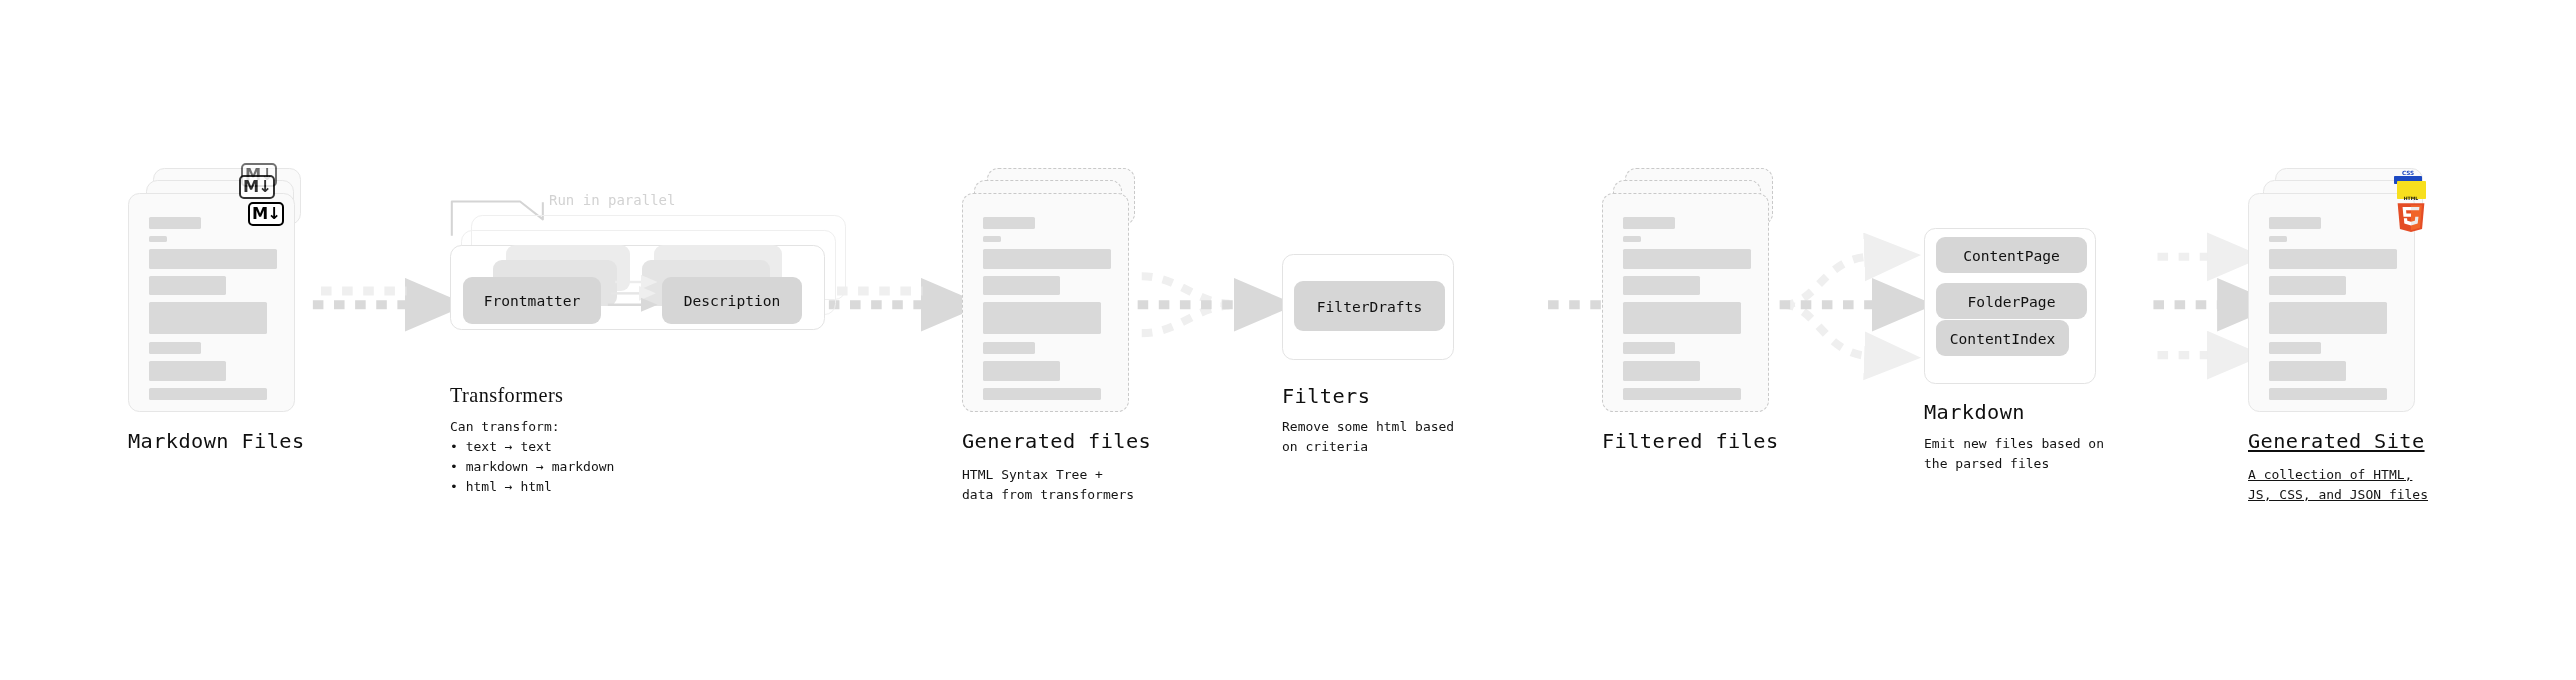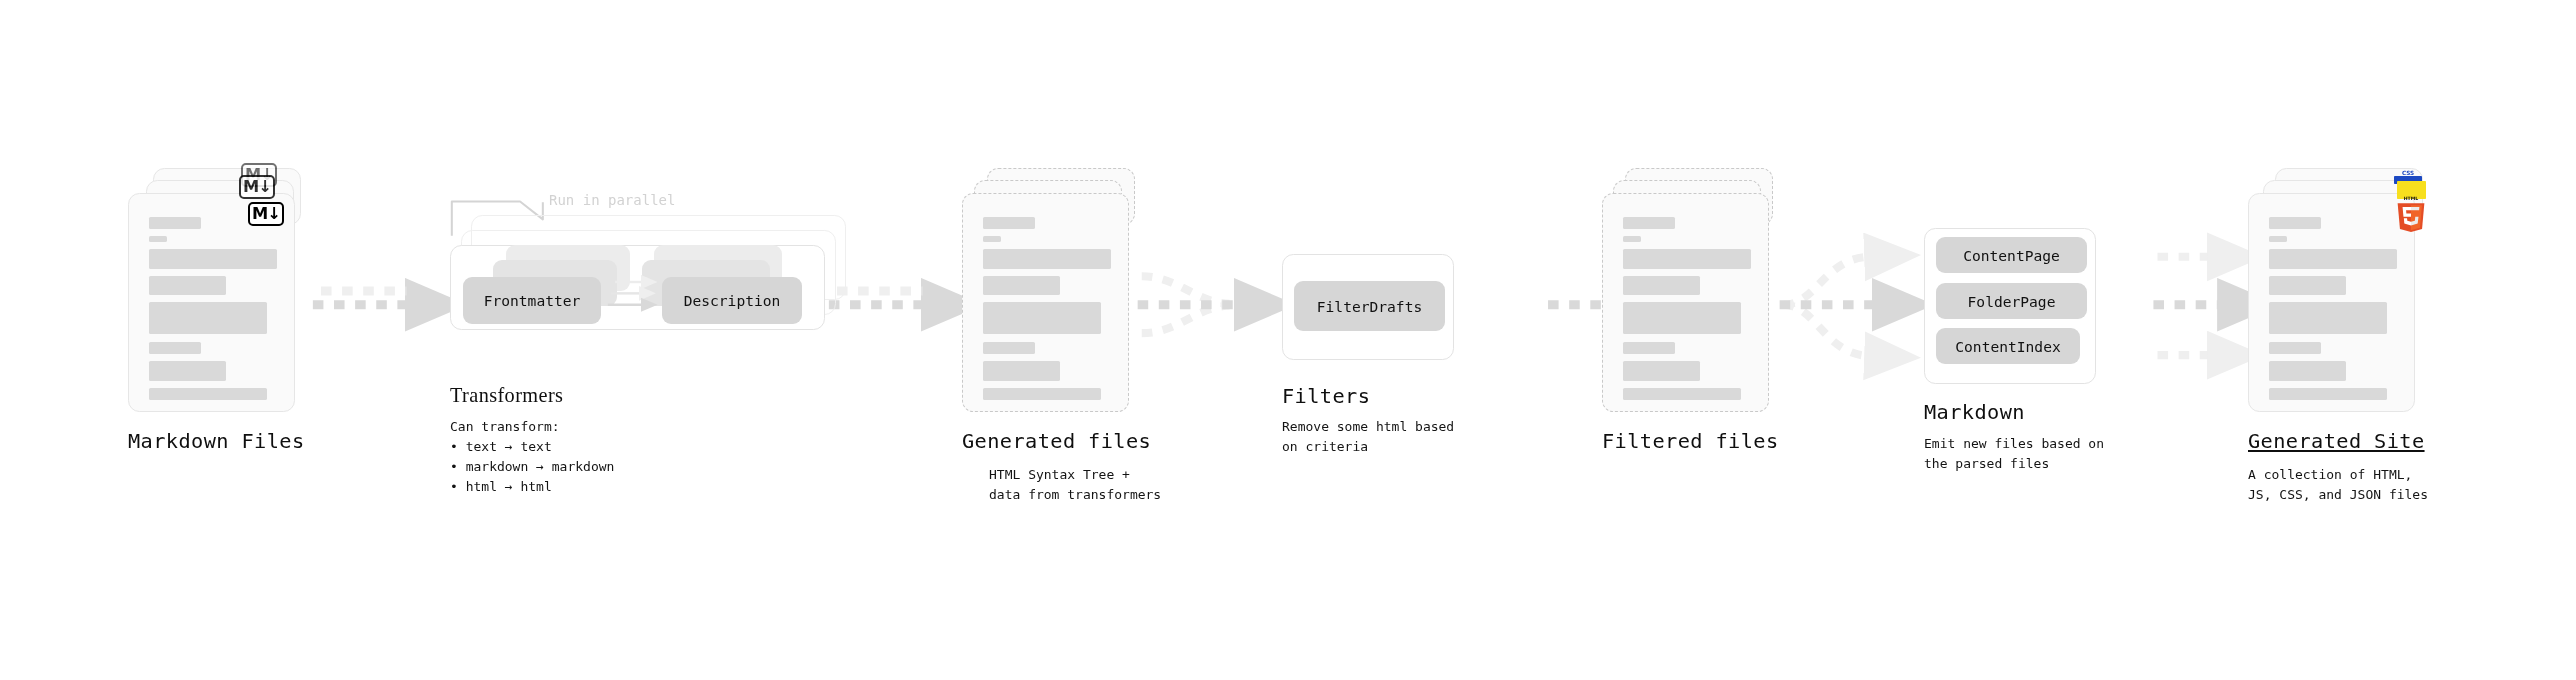--- a/index.html
+++ b/index.html
@@ -225,21 +225,21 @@
         <div class="dl" style="width:18.7px;height:5.7px;"></div>
         <div class="dl" style="width:128px;height:19.5px;"></div>
         <div class="dl" style="width:77px;height:18.7px;"></div>
         <div class="dl" style="width:118px;height:32px;"></div>
         <div class="dl" style="width:52px;height:12.2px;"></div>
         <div class="dl" style="width:77px;height:19.5px;"></div>
         <div class="dl" style="width:118px;height:12.2px;"></div>
       </div>
     </div>
     <div class="caption-title" style="left:962px; top:429px;">Generated files</div>
-    <div class="caption-sub" style="left:962px; top:465px;margin-left:27px;">HTML Syntax Tree +
+    <div class="caption-sub" style="left:962px; top:465px;">HTML Syntax Tree +
 data from transformers</div>
   </div>
 
   <div>
     <div class="groupbox" style="left:1282px; top:254px; width:172px; height:106px;"></div>
     <div class="chip" style="left:1294px; top:281px; width:151px; height:50px;">FilterDrafts</div>
     <div class="caption-title" style="left:1282px; top:384px;">Filters</div>
     <div class="caption-sub" style="left:1282px; top:417px;">Remove some html based
 on criteria</div>
   </div>
@@ -259,21 +259,21 @@
         <div class="dl" style="width:118px;height:12.2px;"></div>
       </div>
     </div>
     <div class="caption-title" style="left:1602px; top:429px;">Filtered files</div>
   </div>
 
   <div>
     <div class="groupbox" style="left:1924px; top:228px; width:172px; height:156px;"></div>
     <div class="chip" style="left:1936px; top:237px; width:151px; height:36px;">ContentPage</div>
     <div class="chip" style="left:1936px; top:283px; width:151px; height:36px;">FolderPage</div>
-    <div class="chip" style="left:1936px; top:328px; width:144px; height:36px;">ContentIndex</div>
+    <div class="chip" style="left:1936px; top:320px; width:133px; height:36px;">ContentIndex</div>
     <div class="caption-title" style="left:1924px; top:400px;">Markdown</div>
     <div class="caption-sub" style="left:1924px; top:434px;">Emit new files based on
 the parsed files</div>
   </div>
 
   <div>
     <div class="doc-stack1" style="left:2275px; top:168px;"></div>
     <div class="doc-stack2" style="left:2263px; top:180px;"></div>
     <div class="doccard" style="left:2248px; top:193px;">
       <div class="doclines">
@@ -297,18 +297,18 @@
       <text x="32" y="9" font-size="9" font-weight="700" text-anchor="middle" fill="#111" font-family="DejaVu Sans, sans-serif">HTML</text>
       <path d="M6,16 L58,16 L53.5,66 L32,72 L10.5,66 Z" fill="#e44d26"></path>
       <path d="M32,20 L32,68.5 L49.5,63.5 L53.3,20 Z" fill="#f16529"></path>
       <path d="M32,36 L23,36 L22.4,29.6 L32,29.6 L32,23.4 L15.6,23.4 L17.3,42.2 L32,42.2 Z" fill="#fff"></path>
       <path d="M32,52 L24.8,50 L24.3,45 L18.1,45 L19,55.6 L32,59.2 Z" fill="#fff"></path>
       <path d="M32,42.2 L40.3,42.2 L39.5,50 L32,52 L32,59.2 L45,55.6 L46.6,42.2 Z" fill="#ebebeb"></path>
       <path d="M32,23.4 L32,29.6 L47.8,29.6 L48.3,23.4 Z" fill="#ebebeb"></path>
     </svg>
 
     <div class="caption-title" style="left:2248px; top:429px;text-decoration:underline;">Generated Site</div>
-    <div class="caption-sub" style="left:2248px; top:465px;">A collection of HTML,
+    <div class="caption-sub" style="left:2248px; top:465px;text-decoration:underline;">A collection of HTML,
 JS, CSS, and JSON files</div>
   </div>
 
 </div>
 
 
 </body></html>

